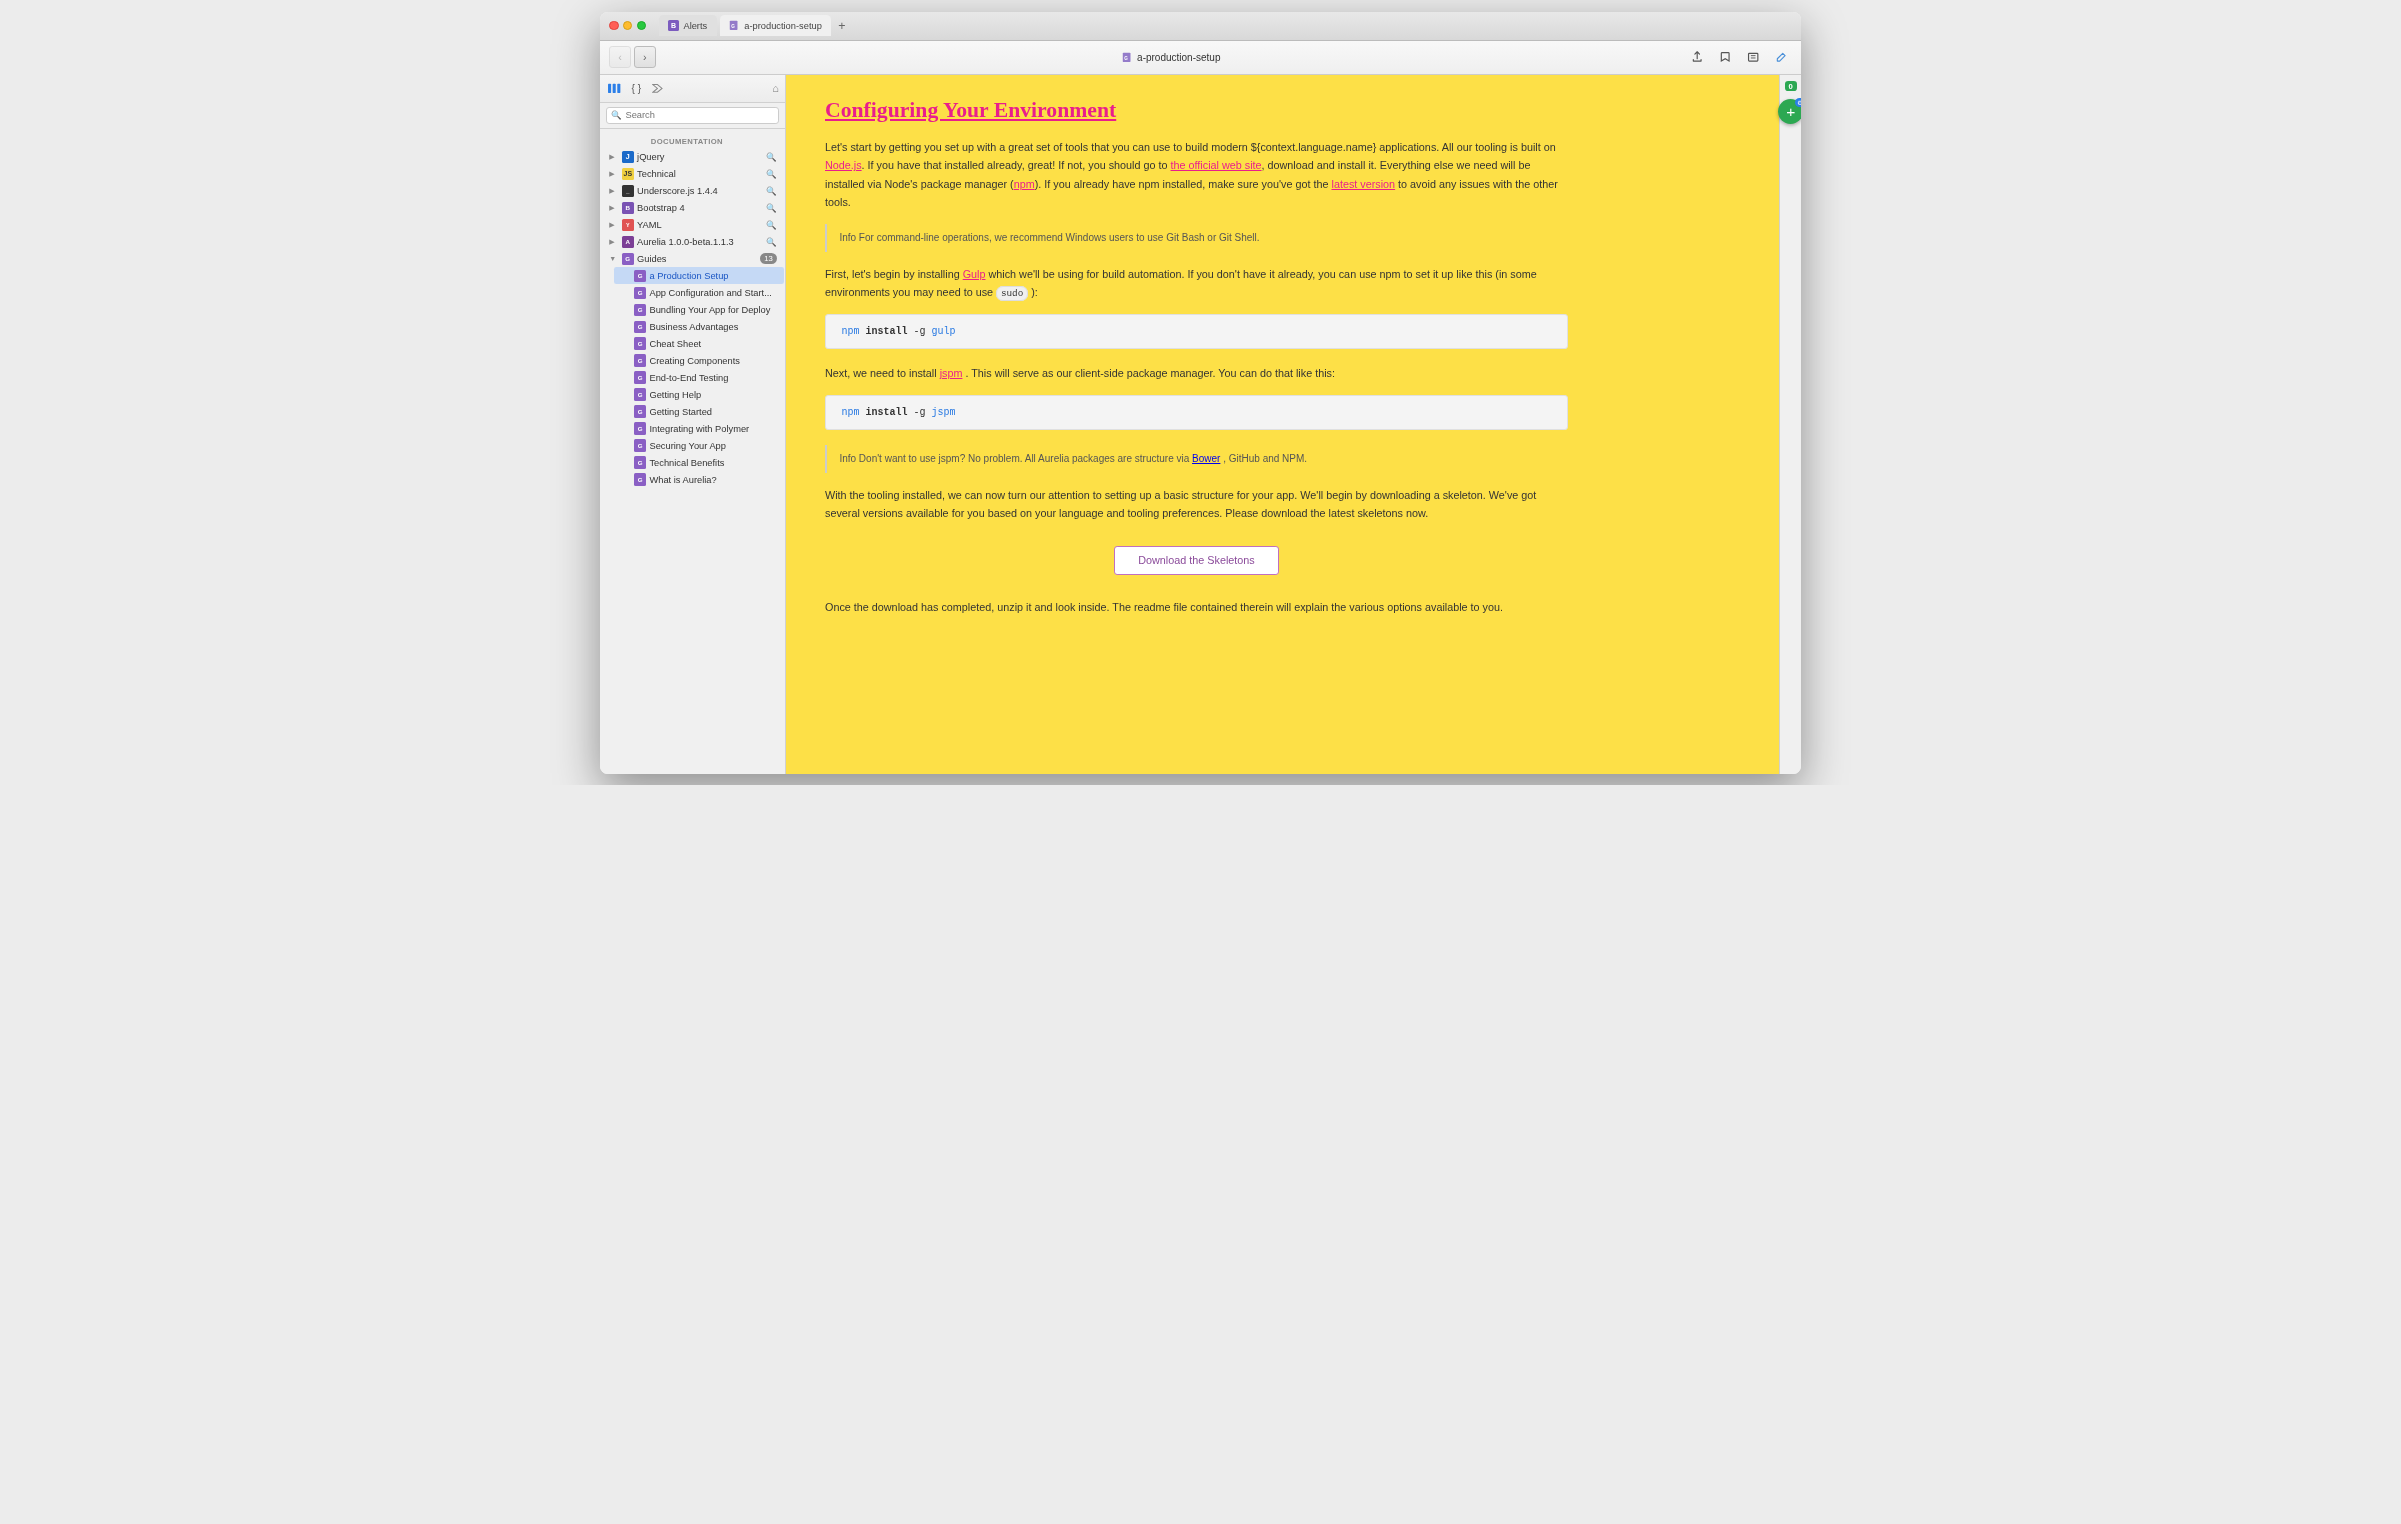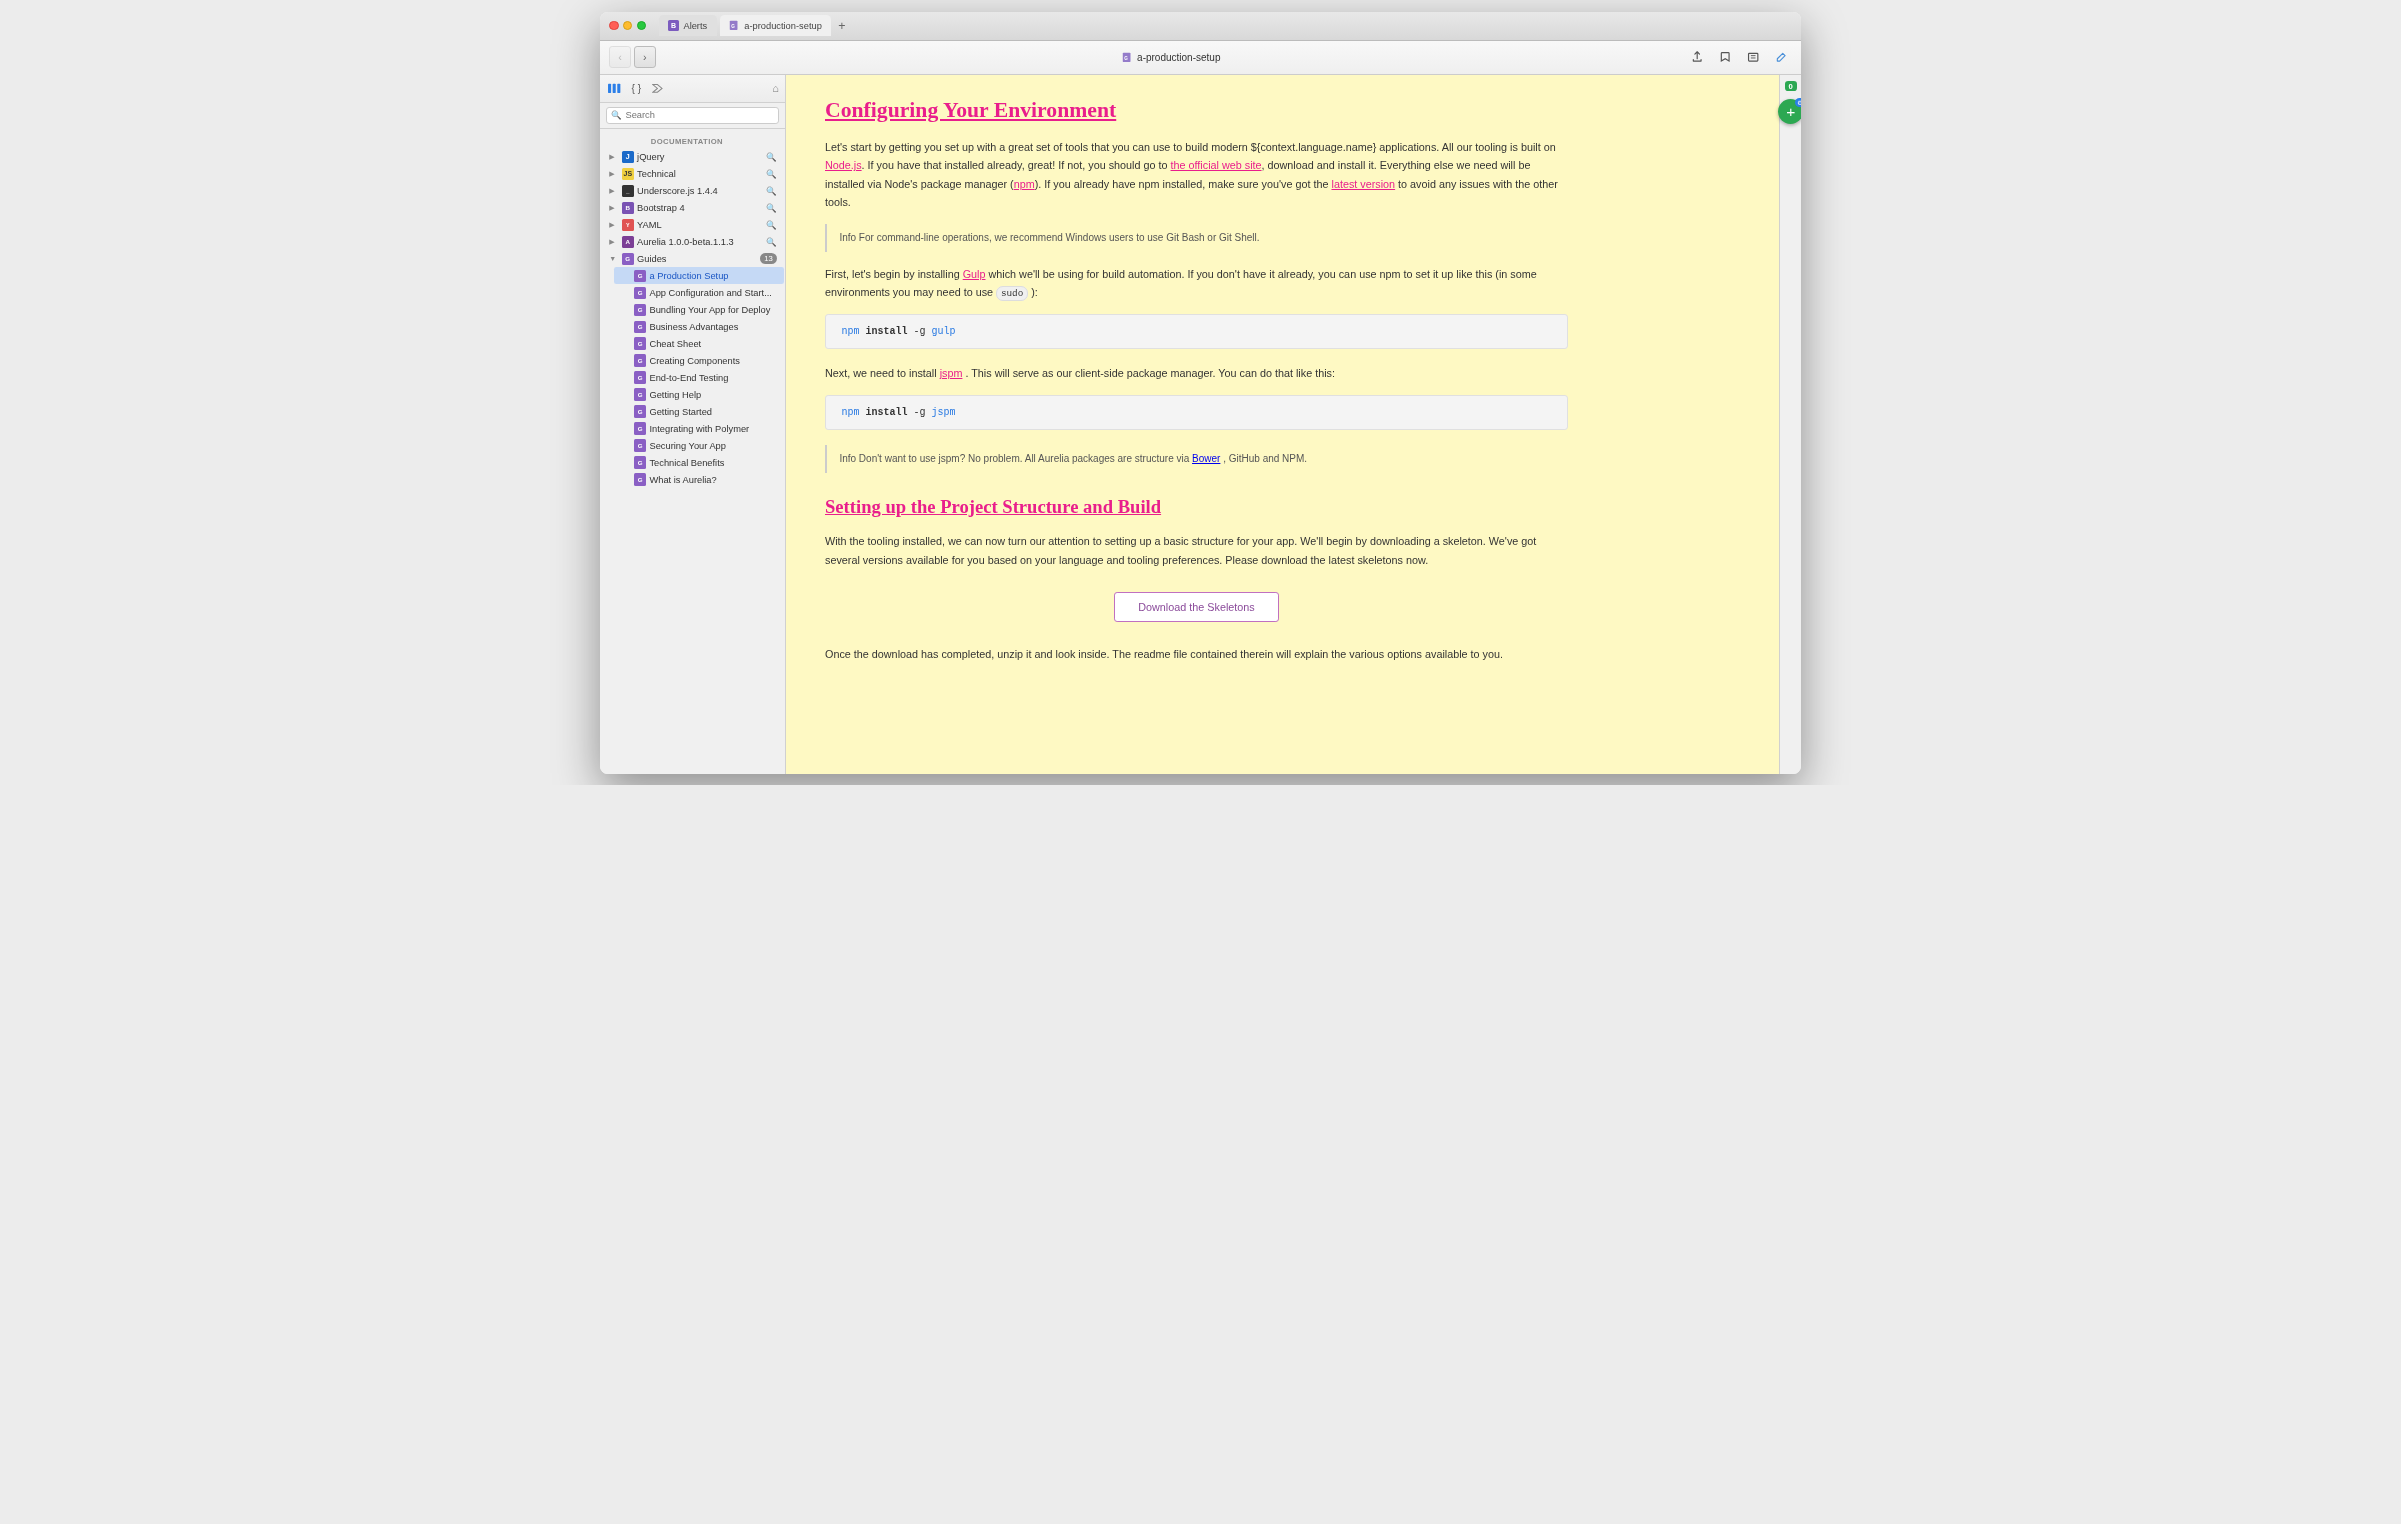--- a/index.html
+++ b/index.html
@@ -295,21 +295,21 @@
     .home-btn {
       margin-left: auto;
       color: #777;
       font-size: 10.8px;
       cursor: pointer;
     }
 
     
     .content-area {
       flex: 1;
-      background: #fef9c3;
+      background: #fde047;
       overflow-y: auto;
       padding: 23px 39px 39px;
     }
 
     .content-inner {
       max-width: 743px;
     }
 
     h1.page-title {
       font-size: 21.7px;
@@ -686,21 +686,20 @@
         <div class="code-block">
           <span class="code-cmd">npm </span><span class="code-keyword">install</span><span> -g </span><span class="code-cmd">jspm</span>
         </div>
 
         <div class="info-block">
           <span>Info Don't want to use jspm? No problem. All Aurelia packages are structure via</span>
           <a href="#">Bower</a>
           <span>, GitHub and NPM.</span>
         </div>
 
-        <h2 class="section-title">Setting up the Project Structure and Build</h2>
 
         <p class="content-para">With the tooling installed, we can now turn our attention to setting up a basic structure for your app. We'll begin by downloading a skeleton. We've got several versions available for you based on your language and tooling preferences. Please download the latest skeletons now.</p>
 
         <div class="download-btn-wrap">
           <button class="download-btn">Download the Skeletons</button>
         </div>
 
         <p class="content-para">Once the download has completed, unzip it and look inside. The readme file contained therein will explain the various options available to you.</p>
 
       </div>

